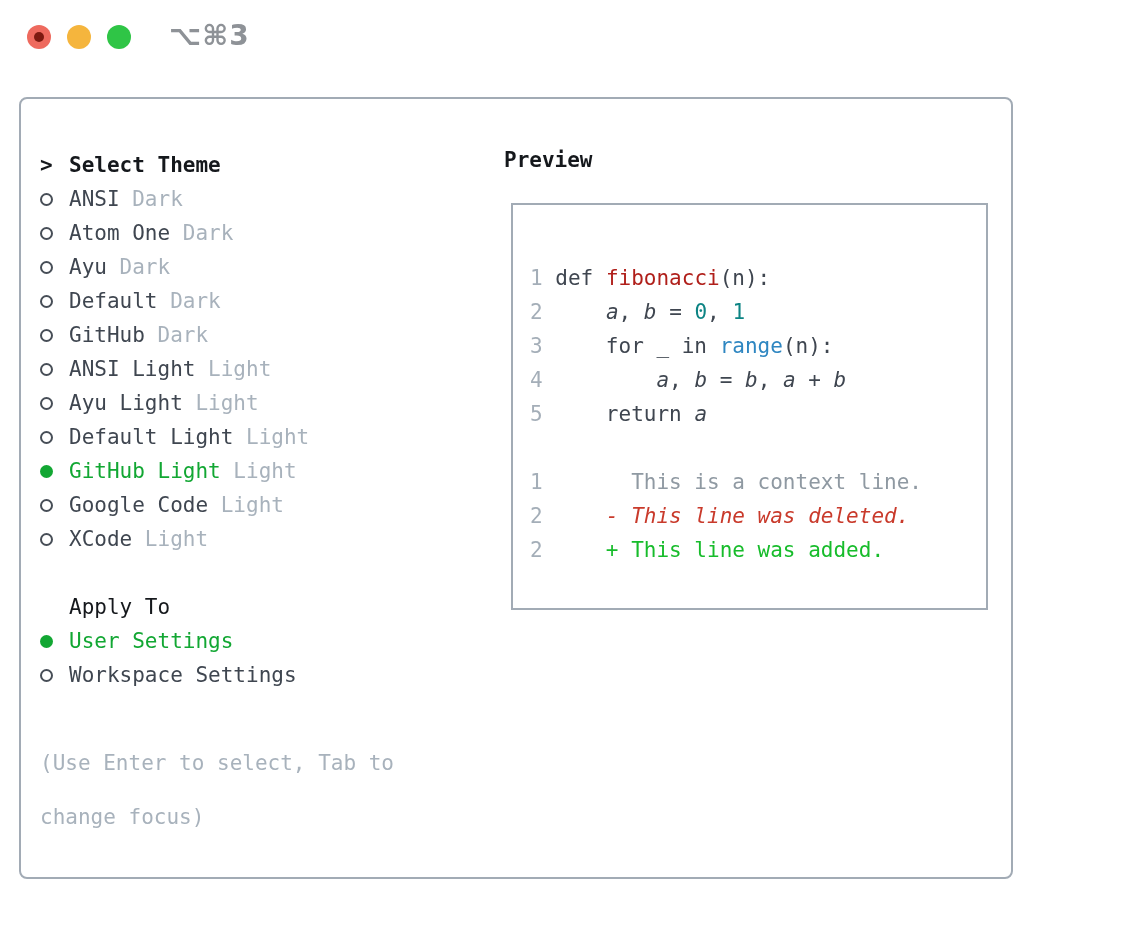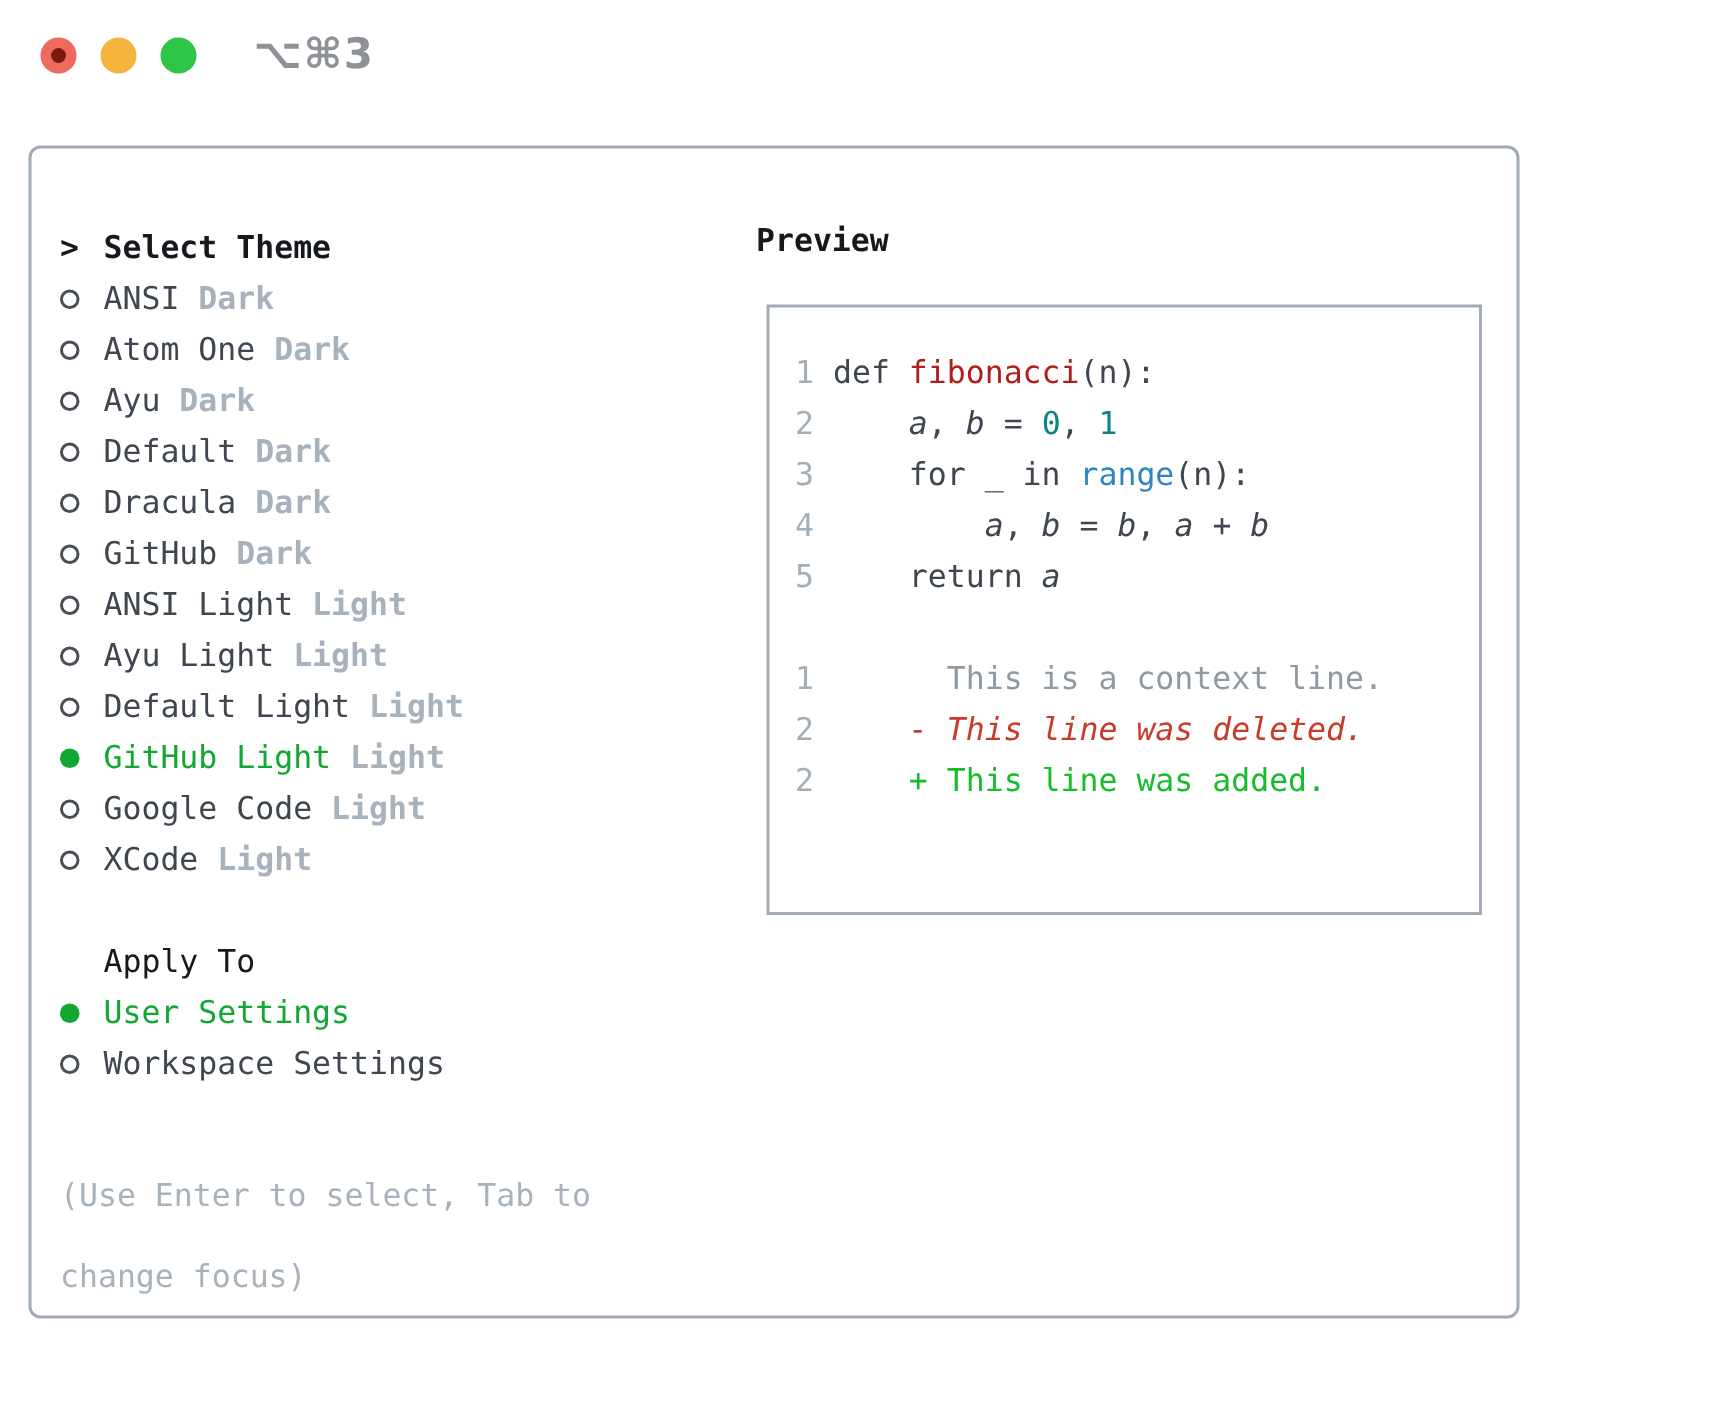--- a/index.html
+++ b/index.html
@@ -46,36 +46,36 @@
   }
   .row{display:flex;align-items:center;height:34px;white-space:pre;}
   .marker{width:29px;display:flex;align-items:center;flex:none;}
   .chev{font-size:21px;font-weight:bold;color:var(--heading);}
   .circle{width:13px;height:13px;border-radius:50%;box-sizing:border-box;}
   .circle.off{border:2px solid #474e57;background:transparent;}
   .circle.on{background:var(--accent_green);}
   .label{font-size:21px;color:var(--foreground);white-space:pre;}
   .label .nm{color:var(--foreground);}
   .label .nm.sel{color:var(--accent_green);}
-  .label .variant{color:var(--muted);font-weight:bold;}
+  .label .variant{color:var(--muted);}
   .hdr{font-size:21px;font-weight:bold;color:var(--heading);white-space:pre;}
   .subhdr{font-size:21px;color:var(--heading);white-space:pre;}
   .spacer{height:34px;}
   .help{font-size:21px;line-height:34px;color:var(--muted);white-space:pre;margin-top:20px;}
   
   .preview-title{
     position:absolute;left:483px;top:49px;height:34px;
     display:flex;
   }
   .preview-box{
     position:absolute;left:490px;top:104px;
     width:477px;height:407px;
     border:2px solid var(--border);
     box-sizing:border-box;
-    padding:26px 0 0 17px;
+    padding:56px 0 0 17px;
     overflow:hidden;
   }
   .pline{
     font-size:21px;line-height:34px;height:34px;white-space:pre;
   }
   .ln{color:var(--line_number);}
   .tk-fg{color:var(--foreground);}
   .tk-fn{color:var(--function_red);}
   .tk-num{color:var(--number_teal);}
   .tk-bi{color:var(--builtin_blue);}
@@ -104,21 +104,20 @@
       <div class="row">
         <span class="marker"><span class="chev">&gt;</span></span>
         <span class="hdr">Select Theme</span>
       </div>
 
       <div id="theme-list">
           <div class="row"><span class="marker"><span class="circle off"></span></span><span class="label"><span class="nm">ANSI</span><span class="variant"> Dark</span></span></div>
           <div class="row"><span class="marker"><span class="circle off"></span></span><span class="label"><span class="nm">Atom One</span><span class="variant"> Dark</span></span></div>
           <div class="row"><span class="marker"><span class="circle off"></span></span><span class="label"><span class="nm">Ayu</span><span class="variant"> Dark</span></span></div>
           <div class="row"><span class="marker"><span class="circle off"></span></span><span class="label"><span class="nm">Default</span><span class="variant"> Dark</span></span></div>
-          <div class="row"><span class="marker"><span class="circle off"></span></span><span class="label"><span class="nm">Dracula</span><span class="variant"> Dark</span></span></div>
           <div class="row"><span class="marker"><span class="circle off"></span></span><span class="label"><span class="nm">GitHub</span><span class="variant"> Dark</span></span></div>
           <div class="row"><span class="marker"><span class="circle off"></span></span><span class="label"><span class="nm">ANSI Light</span><span class="variant"> Light</span></span></div>
           <div class="row"><span class="marker"><span class="circle off"></span></span><span class="label"><span class="nm">Ayu Light</span><span class="variant"> Light</span></span></div>
           <div class="row"><span class="marker"><span class="circle off"></span></span><span class="label"><span class="nm">Default Light</span><span class="variant"> Light</span></span></div>
           <div class="row"><span class="marker"><span class="circle on"></span></span><span class="label"><span class="nm sel">GitHub Light</span><span class="variant"> Light</span></span></div>
           <div class="row"><span class="marker"><span class="circle off"></span></span><span class="label"><span class="nm">Google Code</span><span class="variant"> Light</span></span></div>
           <div class="row"><span class="marker"><span class="circle off"></span></span><span class="label"><span class="nm">XCode</span><span class="variant"> Light</span></span></div>
         </div>
 
       <div class="spacer"></div>

